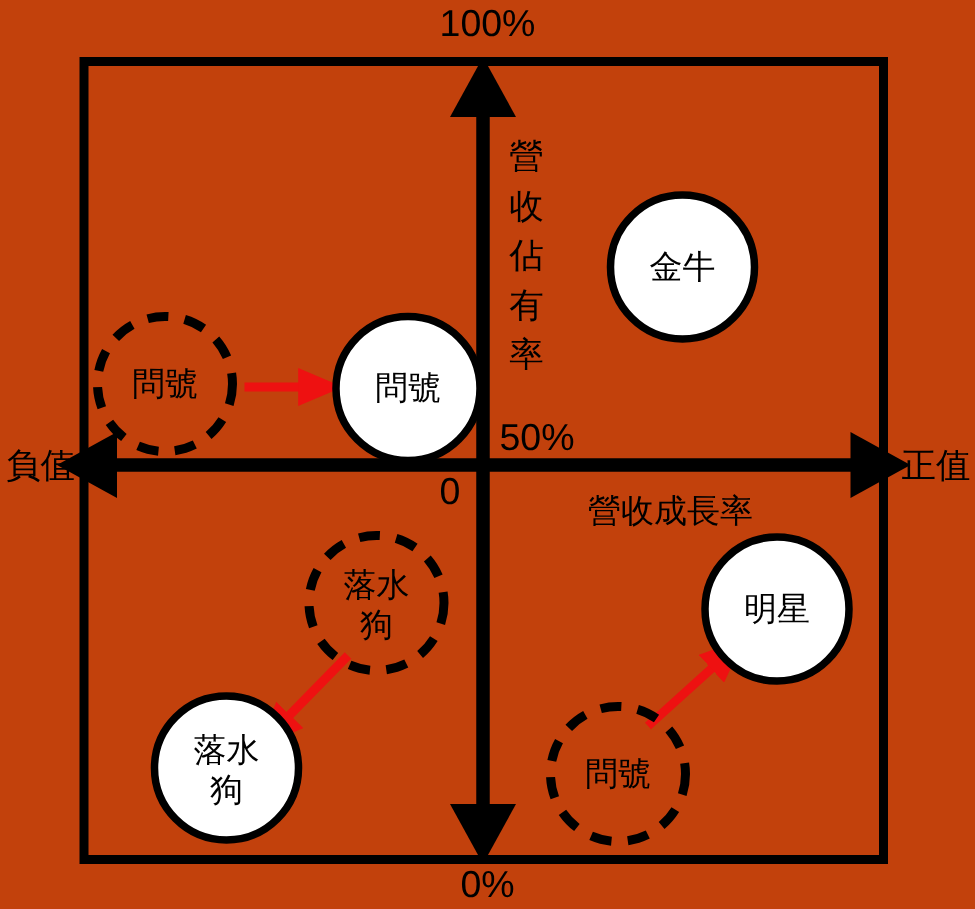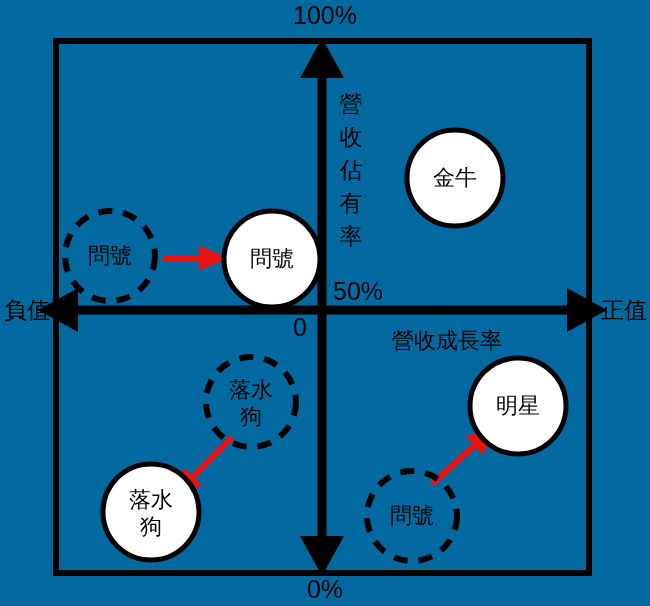--- a/index.html
+++ b/index.html
@@ -10,21 +10,21 @@
   body {
     width: 650px;
     height: 606px;
     overflow: hidden;
     font-family: "Liberation Serif", "DejaVu Serif", serif;
   }
   #matrix-root {
     position: relative;
     width: 650px;
     height: 606px;
-    background: #0369a1;
+    background: #c2410c;
   }
   svg#bcg-svg {
     display: block;
     width: 650px;
     height: 606px;
   }
   .axis-line {
     stroke: #000000;
     stroke-width: 9;
     fill: none;

